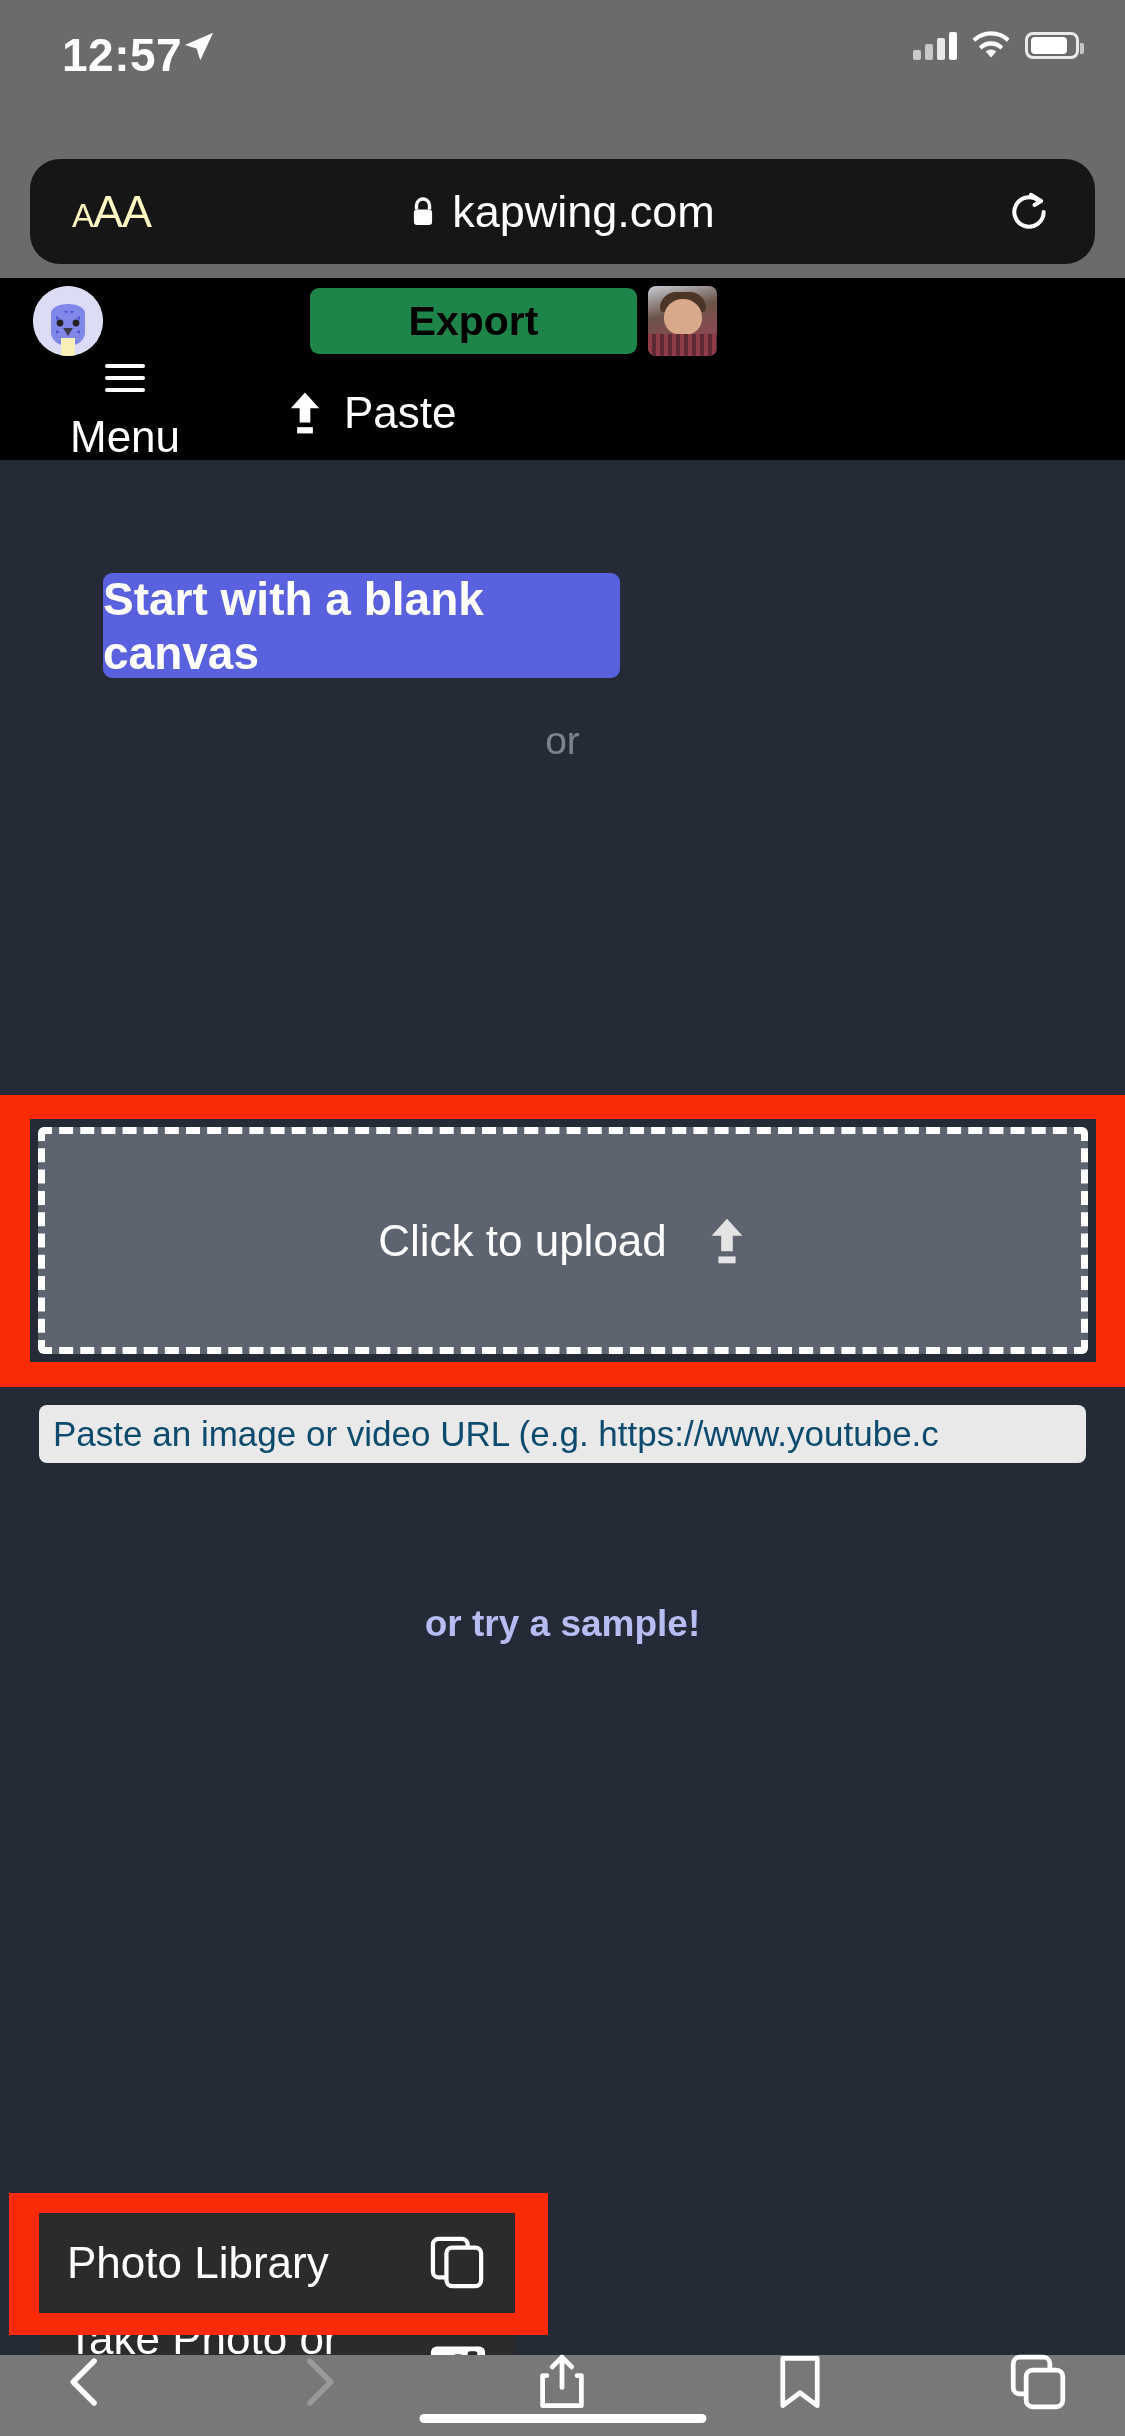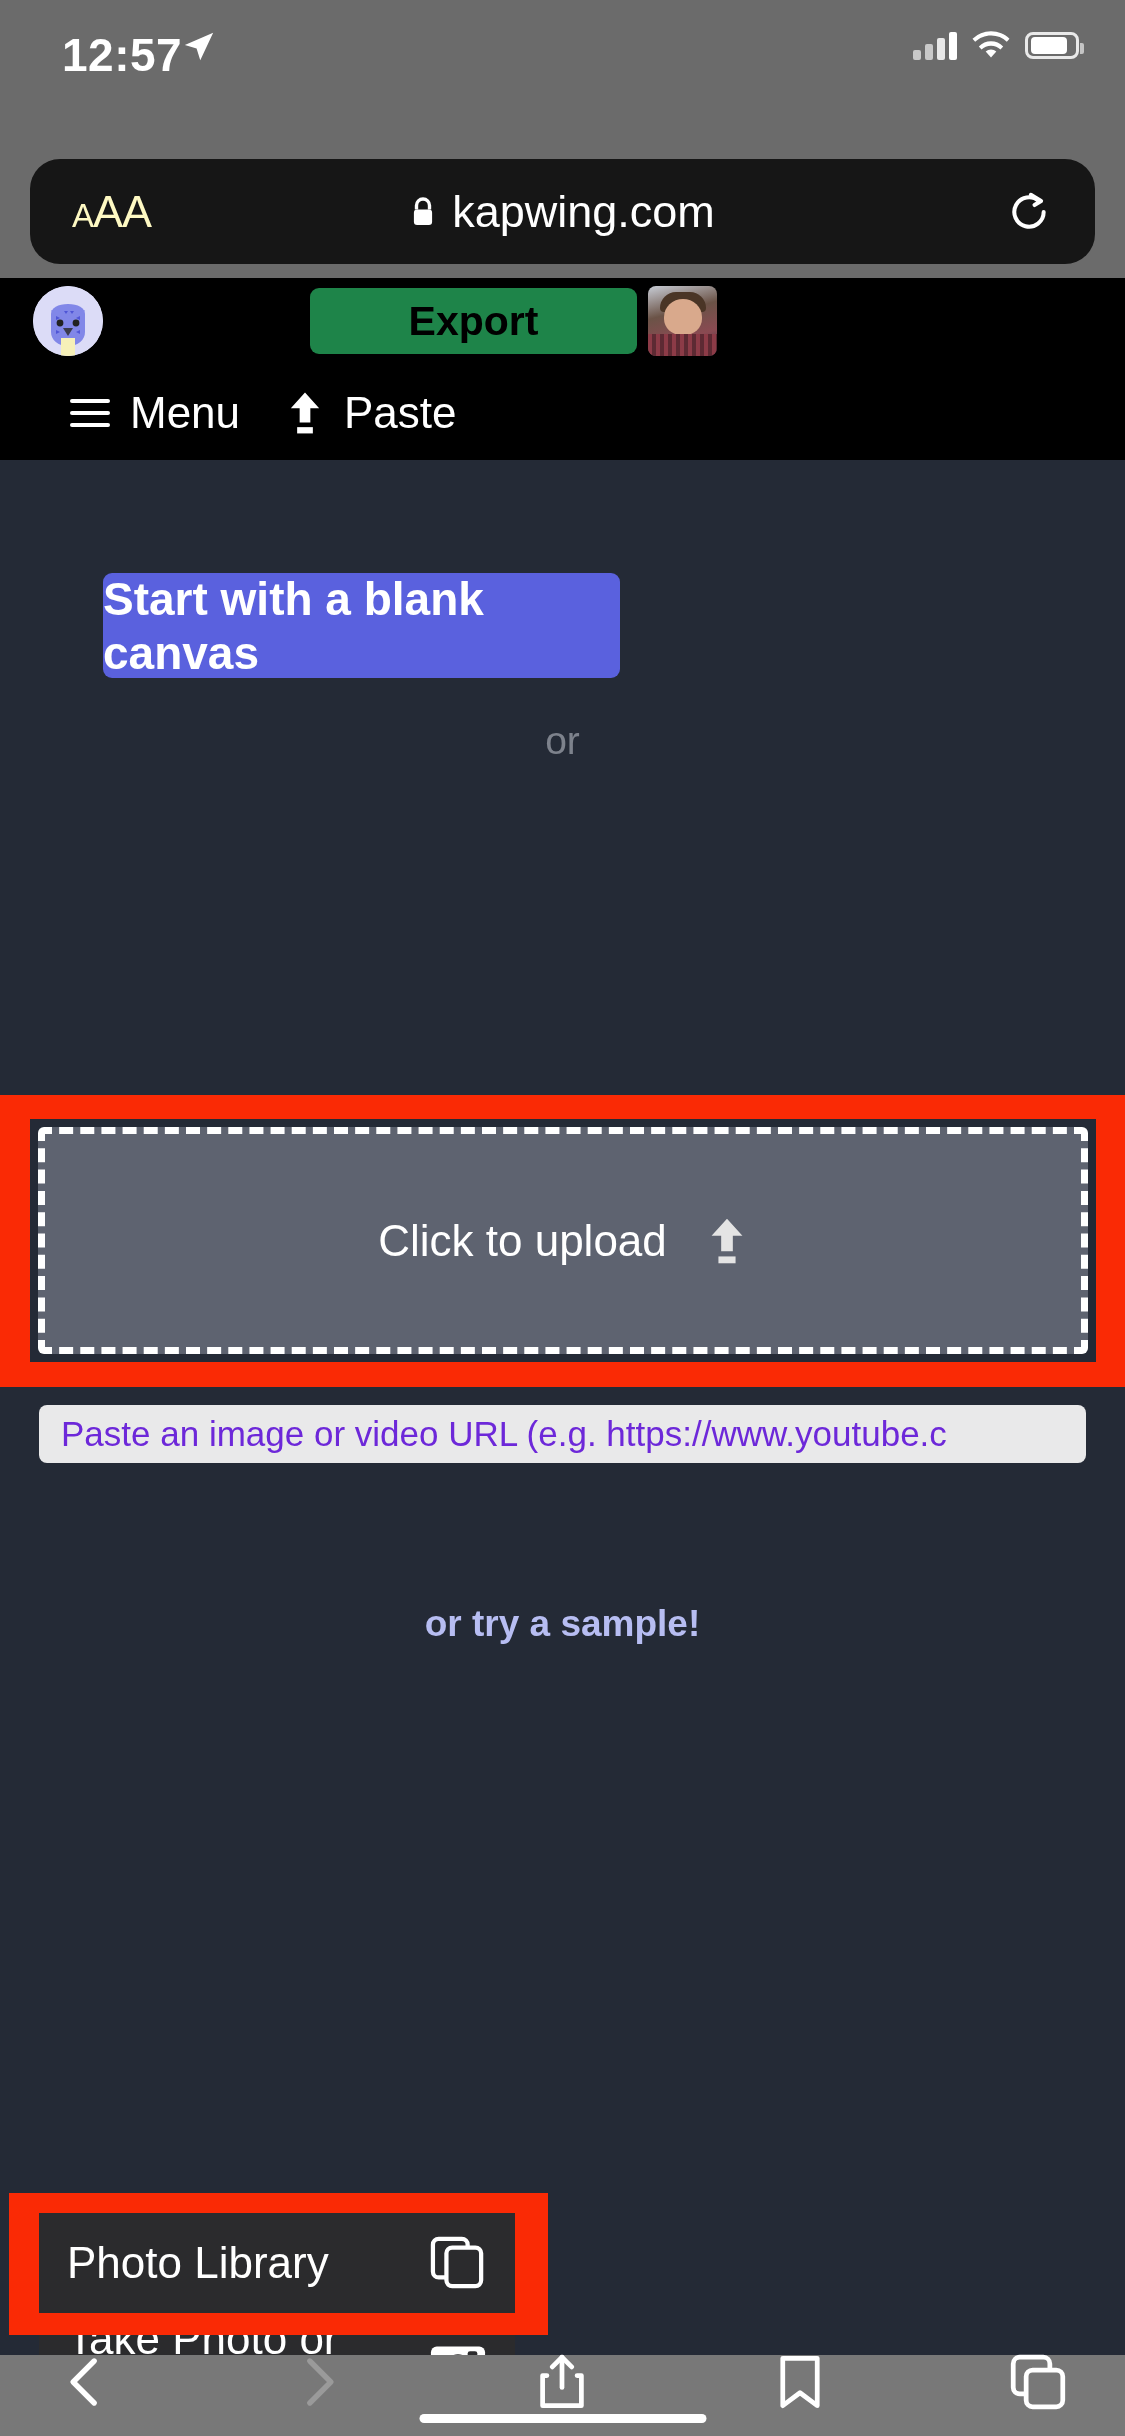--- a/index.html
+++ b/index.html
@@ -99,21 +99,21 @@
     background:repeating-linear-gradient(90deg,#8c3b47 0 4px,#5d2a33 4px 8px);
   }
 
   
   #app-toolbar{
     position:absolute; left:0; top:366px; width:1125px; height:94px;
     background:#000; display:flex; align-items:center;
   }
   .tb-item{ display:flex; align-items:center; gap:20px; color:#fff; }
   .tb-label{ font-size:44px; }
-  #tb-menu{ position:absolute; left:70px; }
+  #tb-menu{ position:absolute; left:70px;flex-direction:column; }
   #tb-upload{ position:absolute; left:286px; }
   #tb-subs{ position:absolute; left:521px; }
   .hamburger{ width:40px; height:28px; display:flex; flex-direction:column; justify-content:space-between;}
   .hamburger i{ display:block; height:4px; background:#fff; border-radius:2px;}
 
   
   #editor-body{
     position:absolute; left:0; top:460px; width:1125px; height:1960px;
     background:#242a36;
   }
@@ -143,22 +143,22 @@
     position:absolute; left:8px; top:8px; right:8px; bottom:8px;
     background:#5e6370; border:7px dashed #fff; border-radius:6px;
     display:flex; align-items:center; justify-content:center; gap:39px;
   }
   #upload-label{ color:#fff; font-size:44px; }
   .up-arrow{ width:42px; height:48px; position:relative; }
 
   #url-input{
     position:absolute; left:39px; top:945px; width:1047px; height:58px;
     background:#e9e9ea; border-radius:8px;
-    display:flex; align-items:center; padding-left:22px;
-    color:#6d28d9; font-size:35px; white-space:nowrap; overflow:hidden;
+    display:flex; align-items:center; padding-left:14px;
+    color:#0c4a6e; font-size:35px; white-space:nowrap; overflow:hidden;
   }
   #sample-link{
     position:absolute; left:0; width:1125px; top:1143px;
     text-align:center; color:#b7bdf2; font-size:37px; font-weight:700;
   }
 
   
   #action-sheet{
     position:absolute; left:39px; top:1747px; width:476px; height:311px;
     background:#2b2b2d; border-radius:14px; overflow:hidden;

